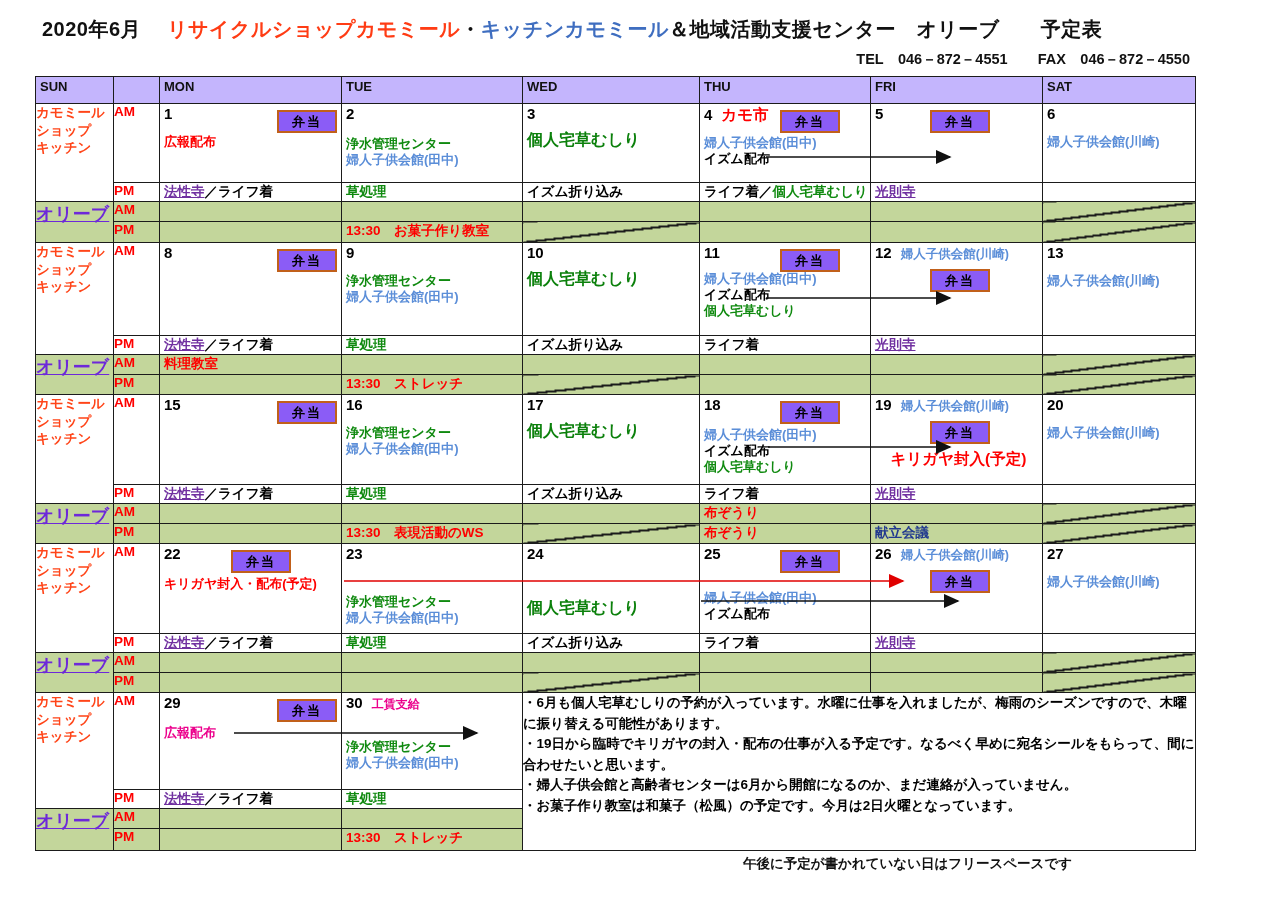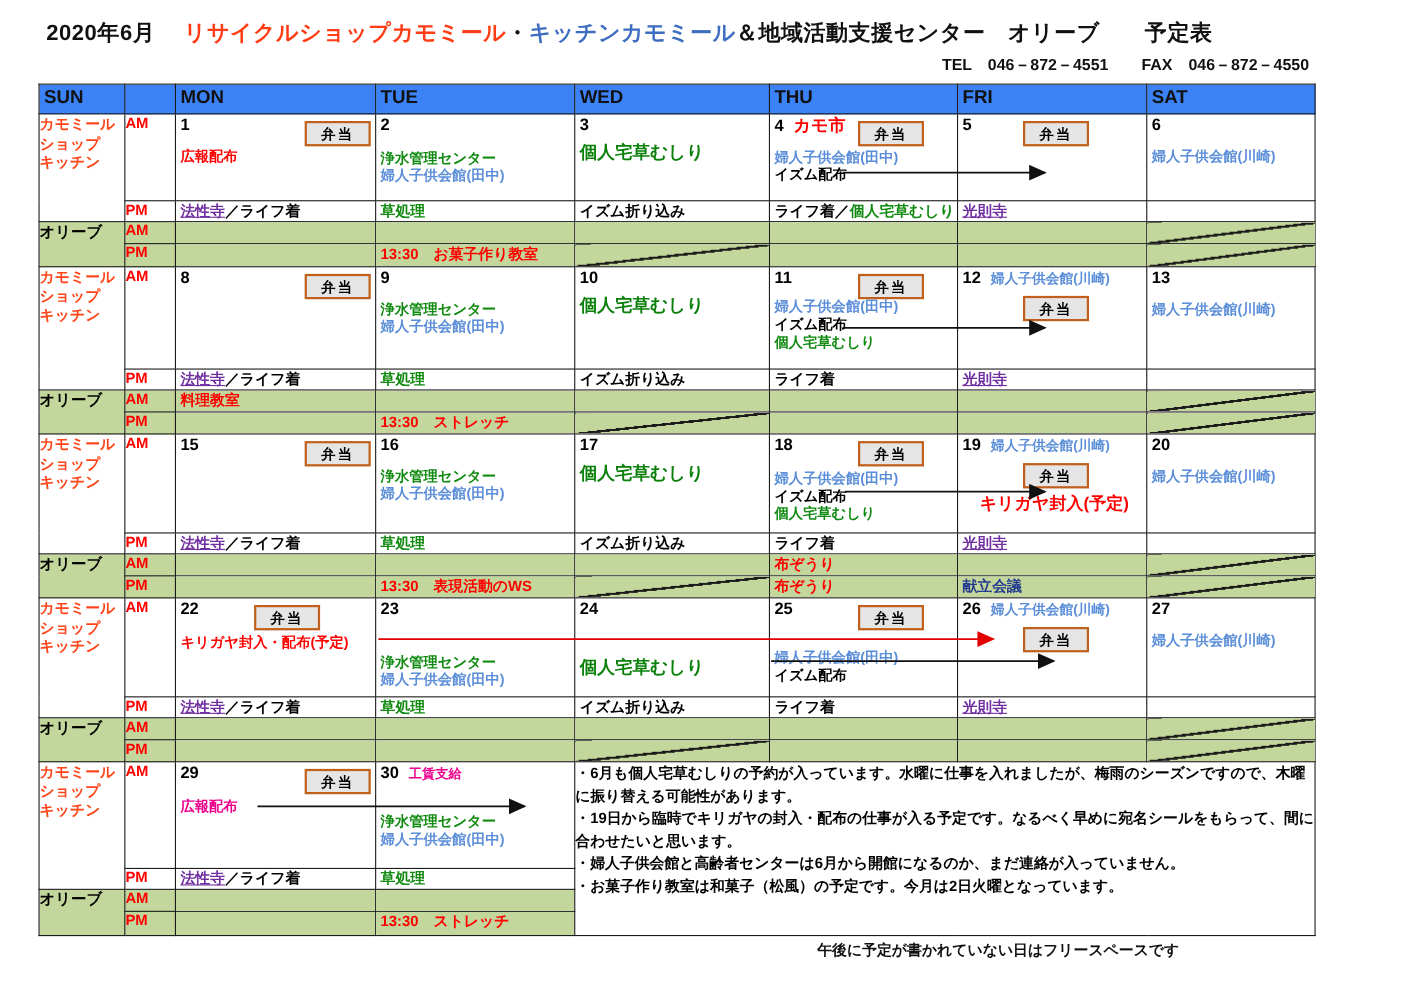--- a/index.html
+++ b/index.html
@@ -24,38 +24,38 @@
   .contact span:first-child{margin-left:0;}
 
   table.sched{
     position:absolute;left:35px;top:76px;width:1160px;
     border-collapse:collapse;table-layout:fixed;z-index:1;
   }
   table.sched td, table.sched th{
     border:1.6px solid #1b1b1b;padding:0;vertical-align:top;overflow:visible;
   }
   table.sched th{
-    height:22px;font-size:17px;font-weight:bold;text-align:left;
-    padding:2px 4px;background:#3b82f6;color:#111;
+    height:22px;font-size:13px;font-weight:bold;text-align:left;
+    padding:2px 4px;background:#c4b5fd;color:#111;
   }
   th.sun-h{color:#fe0000;}
   th.sat-h{color:#4472c4;}
 
   .green{background-color:#c3d69b;}
   .diag{
     background-image:linear-gradient(to bottom right,
       transparent calc(50% - 1.1px), #1b1b1b calc(50% - 1.1px),
       #1b1b1b calc(50% + 1.1px), transparent calc(50% + 1.1px));
   }
   td.cham-label{
     color:#ff4519;font-size:13.5px;font-weight:bold;line-height:1.3;
     padding:4px 4px;vertical-align:middle;background:#fff;
   }
   td.olive-label{
-    color:#000000;font-size:14px;font-weight:bold;vertical-align:middle;padding:1px 4px;
+    color:#6d28d9;font-size:18px;font-weight:bold;vertical-align:middle;padding:1px 4px;text-decoration:underline;
   }
   td.ampm{
     color:#fe0000;font-weight:bold;font-size:13.5px;
     vertical-align:middle;padding:1px 4px;
   }
   td.cell{position:relative;font-weight:bold;font-size:13px;color:#000;}
   td.slim{vertical-align:middle;font-size:13.5px;}
   td.slim .lines{padding-left:4px;}
   .dateline{padding:2px 0 0 4px;line-height:1.1;white-space:nowrap;}
   .date{font-size:15px;font-weight:bold;color:#000;}
@@ -67,21 +67,21 @@
   .c-magenta{color:#ec008c;}
   .c-magenta-big{color:#ec008c;font-size:12px;}
   .c-green{color:#108a10;}
   .c-green-big{color:#0b800b;font-size:16px;line-height:1.2;}
   .c-blue{color:#5b8ed8;}
   .c-blue-sm{color:#5b8ed8;font-size:12.5px;}
   .c-purple{color:#7030a0;text-decoration:underline;}
   .c-navy{color:#223a8f;}
   .c-black{color:#000;}
   .badge{
-    position:absolute;z-index:3;background:#e5e5e5;border:2.5px solid #c1601a;
+    position:absolute;z-index:3;background:#8b5cf6;border:2.5px solid #c1601a;
     color:#000;font-size:13px;font-weight:bold;letter-spacing:2px;
     padding:0 13px;line-height:19px;white-space:nowrap;margin-left:16px;
   }
   td.notes-cell{
     background:#fff;vertical-align:top;padding:3px 6px 0 6px;
     font-size:13.5px;font-weight:bold;line-height:1.52;color:#000;
   }
   .note{margin:0;}
   .overlay{
     position:absolute;left:0;top:0;width:1280px;height:904px;

